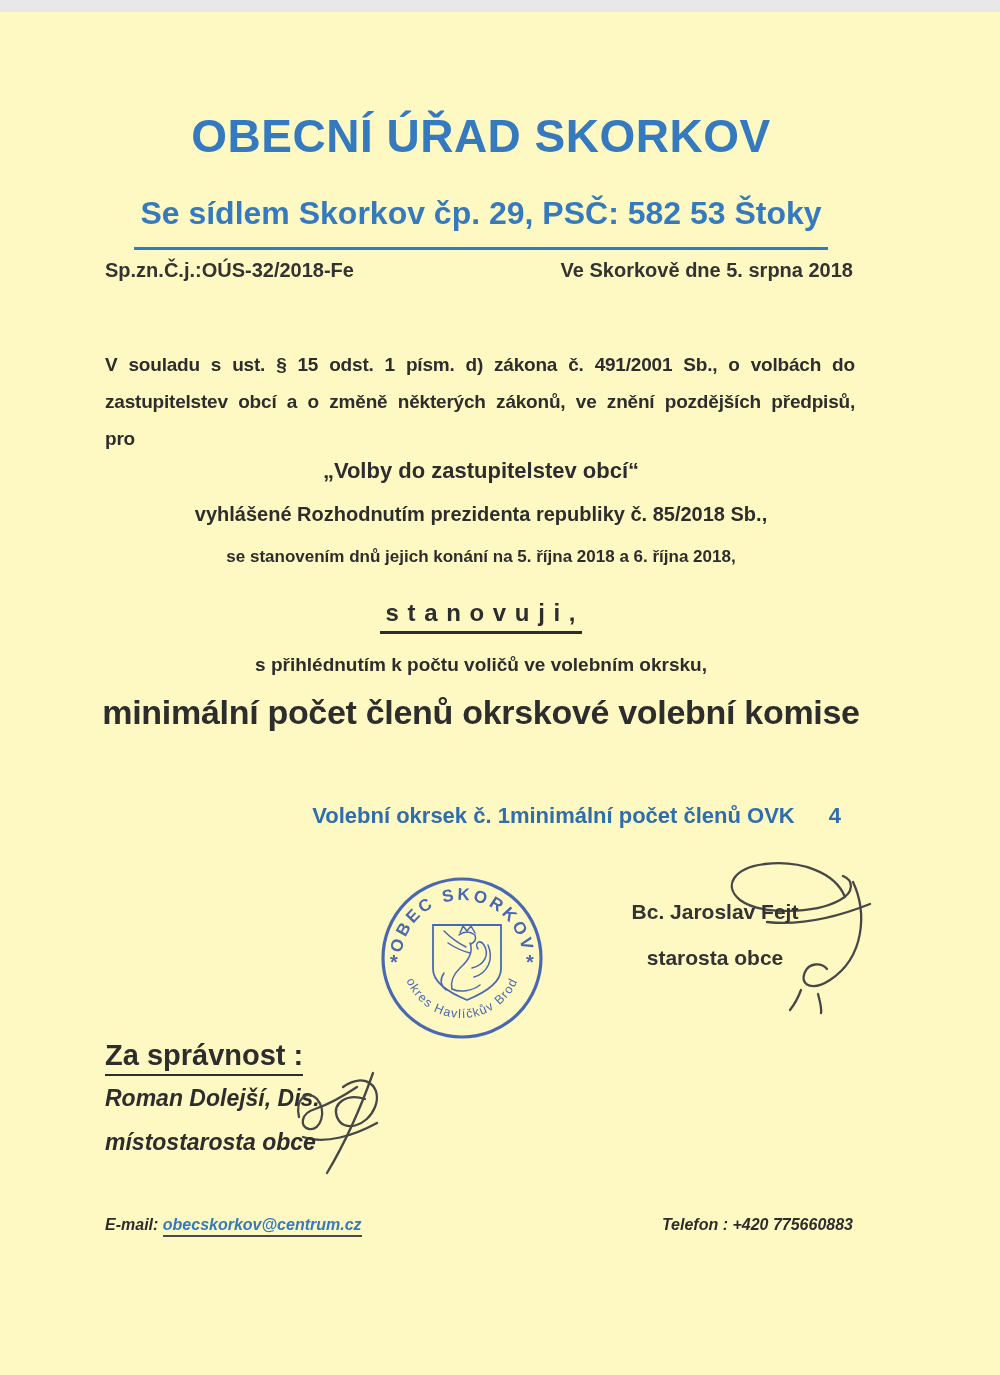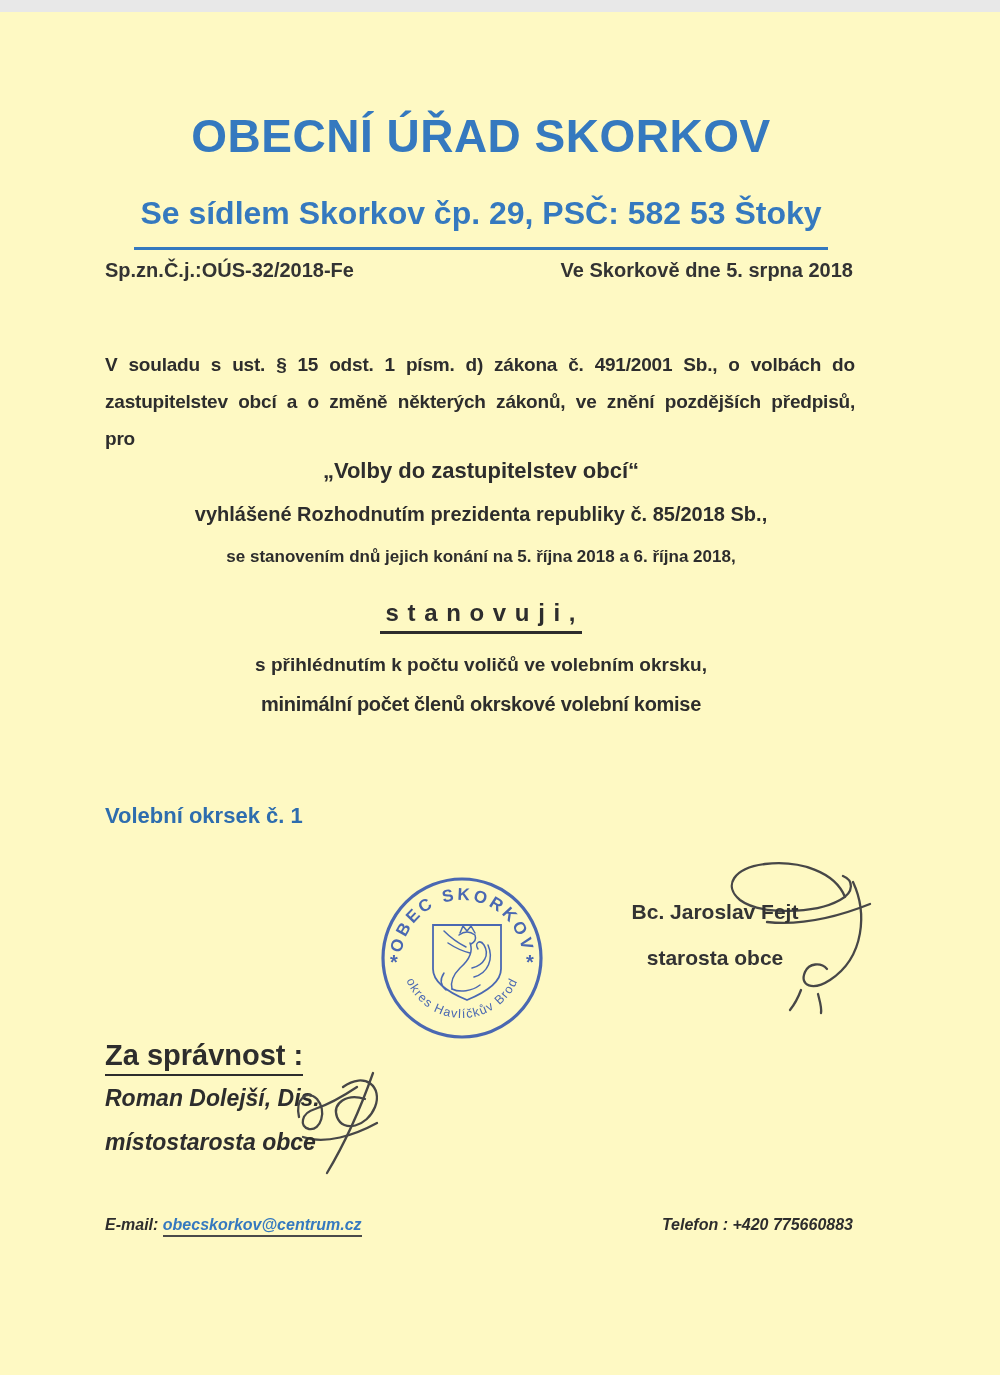--- a/index.html
+++ b/index.html
@@ -21,23 +21,23 @@
   .intro{top:334px;left:105px;width:750px;font-size:19px;font-weight:bold;
     line-height:37px;letter-spacing:-0.2px;}
   .jline{display:flex;justify-content:space-between;white-space:nowrap;overflow:hidden;}
   
   .election-title{top:446px;font-size:22px;font-weight:bold;}
   .decree-line{top:491px;font-size:20px;font-weight:bold;}
   .dates-line{top:535px;font-size:17px;font-weight:bold;}
   .verb-line{top:587px;font-size:24px;font-weight:bold;}
   .verb-underline{display:inline-block;border-bottom:3px solid #2d2d2d;padding:0 5px 4px 5px;letter-spacing:1px;}
   .consideration{top:642px;font-size:19px;font-weight:bold;}
-  .subject-line{top:681px;font-size:20px;font-weight:bold;letter-spacing:-0.3px;text-align:center;}
+  .subject-line{top:681px;font-size:34px;font-weight:bold;letter-spacing:-0.3px;text-align:center;}
   
-  .district{top:791px;left:105px;width:750px;display:flex;justify-content:flex-start;
+  .district{top:791px;left:105px;width:750px;display:flex;justify-content:flex-end;
     font-size:22px;font-weight:bold;color:#2e6dae;}
   .members{display:flex;gap:34px;padding-right:14px;}
   
   .stamp{left:377px;top:861px;}
   .mayor{left:630px;top:888px;width:170px;text-align:center;font-size:21px;font-weight:bold;color:#333;}
   .mayor .role{margin-top:22px;}
   .sig-mayor{left:705px;top:840px;}
   .sig-deputy{left:285px;top:1053px;}
   
   .correct-label{left:105px;top:1027px;font-size:29px;font-weight:bold;}
@@ -108,20 +108,24 @@
 
   <div class="abs ctr verb-line">
     <span class="verb-underline">s t a n o v u j i ,</span>
   </div>
 
   <div class="abs ctr consideration">s přihlédnutím k počtu voličů ve volebním okrsku,</div>
   <div class="abs ctr subject-line">minimální počet členů okrskové volební komise</div>
 
   <div class="abs district">
     <span>Volební okrsek č. 1</span>
+    <span class="members">
+      <span>minimální počet členů OVK</span>
+      <span>4</span>
+    </span>
   </div>
 
   <svg class="abs stamp" width="170" height="170" viewBox="0 0 170 170">
     <g stroke="#4a68b2" fill="none" stroke-width="3.2">
       <circle cx="85" cy="85" r="79"></circle>
     </g>
     <defs>
       <path id="arcTop" d="M 24 88 A 61 61 0 0 1 146 88"></path>
       <path id="arcBot" d="M 30 109 A 60 60 0 0 0 140 109"></path>
     </defs>

